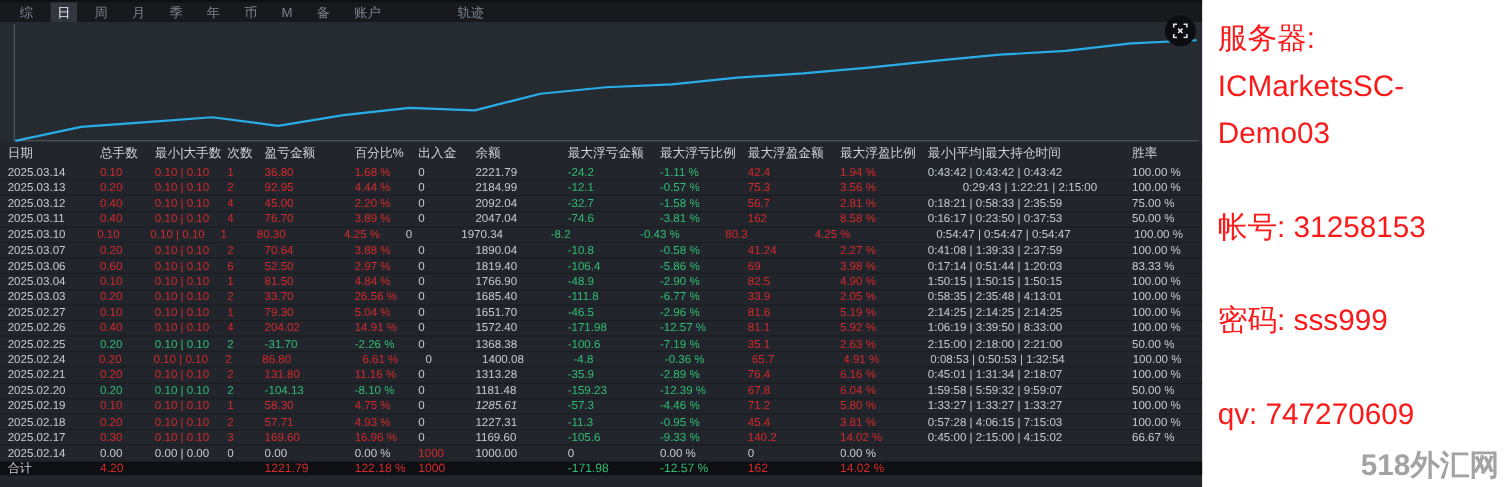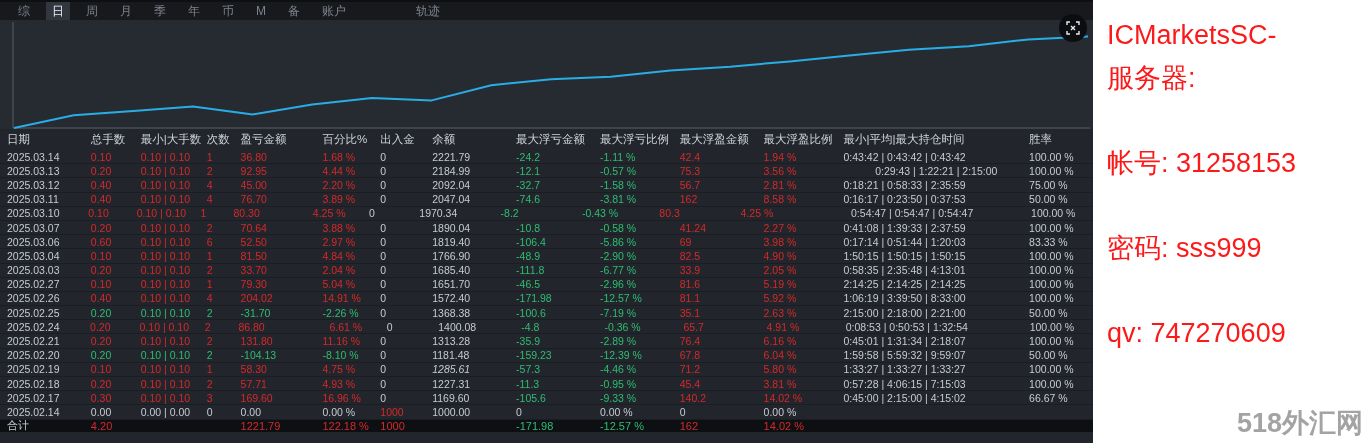--- a/index.html
+++ b/index.html
@@ -228,21 +228,21 @@
             <span class="c t-red" style="width: 80px;">4.90 %</span>
             <span class="c" style="width: 186px;">1:50:15 | 1:50:15 | 1:50:15</span>
             <span class="c" style="width: 64px;">100.00 %</span>
           </div>
           <div class="trow">
             <span class="c" style="width: 84px;">2025.03.03</span>
             <span class="c t-red" style="width: 50px;">0.20</span>
             <span class="c t-red" style="width: 66px;">0.10 | 0.10</span>
             <span class="c t-red" style="width: 34px;">2</span>
             <span class="c t-red" style="width: 82px;">33.70</span>
-            <span class="c t-red" style="width: 58px;">2.04 %</span>
+            <span class="c t-red" style="width: 58px;">26.56 %</span>
             <span class="c" style="width: 52px;">0</span>
             <span class="c" style="width: 84px;">1685.40</span>
             <span class="c t-green" style="width: 84px;">-111.8</span>
             <span class="c t-green" style="width: 80px;">-6.77 %</span>
             <span class="c t-red" style="width: 84px;">33.9</span>
             <span class="c t-red" style="width: 80px;">2.05 %</span>
             <span class="c" style="width: 186px;">0:58:35 | 2:35:48 | 4:13:01</span>
             <span class="c" style="width: 64px;">100.00 %</span>
           </div>
           <div class="trow">
@@ -421,22 +421,23 @@
             <span class="c" style="width: 186px;"></span>
             <span class="c" style="width: 64px;"></span>
           </div>
         </div>
     </div>
 
   </div>
 
   <div class="panel">
     <div class="panel-text">
+        <div class="panel-line">服务器:</div>
         <div class="panel-line">ICMarketsSC-</div>
-        <div class="panel-line">服务器:</div>
+        <div class="panel-line">Demo03</div>
         <div class="panel-line gap"></div>
         <div class="panel-line">帐号: 31258153</div>
         <div class="panel-line gap"></div>
         <div class="panel-line">密码: sss999</div>
         <div class="panel-line gap"></div>
         <div class="panel-line">qv: 747270609</div>
       </div>
     <div class="watermark">518外汇网</div>
   </div>
 </div>

